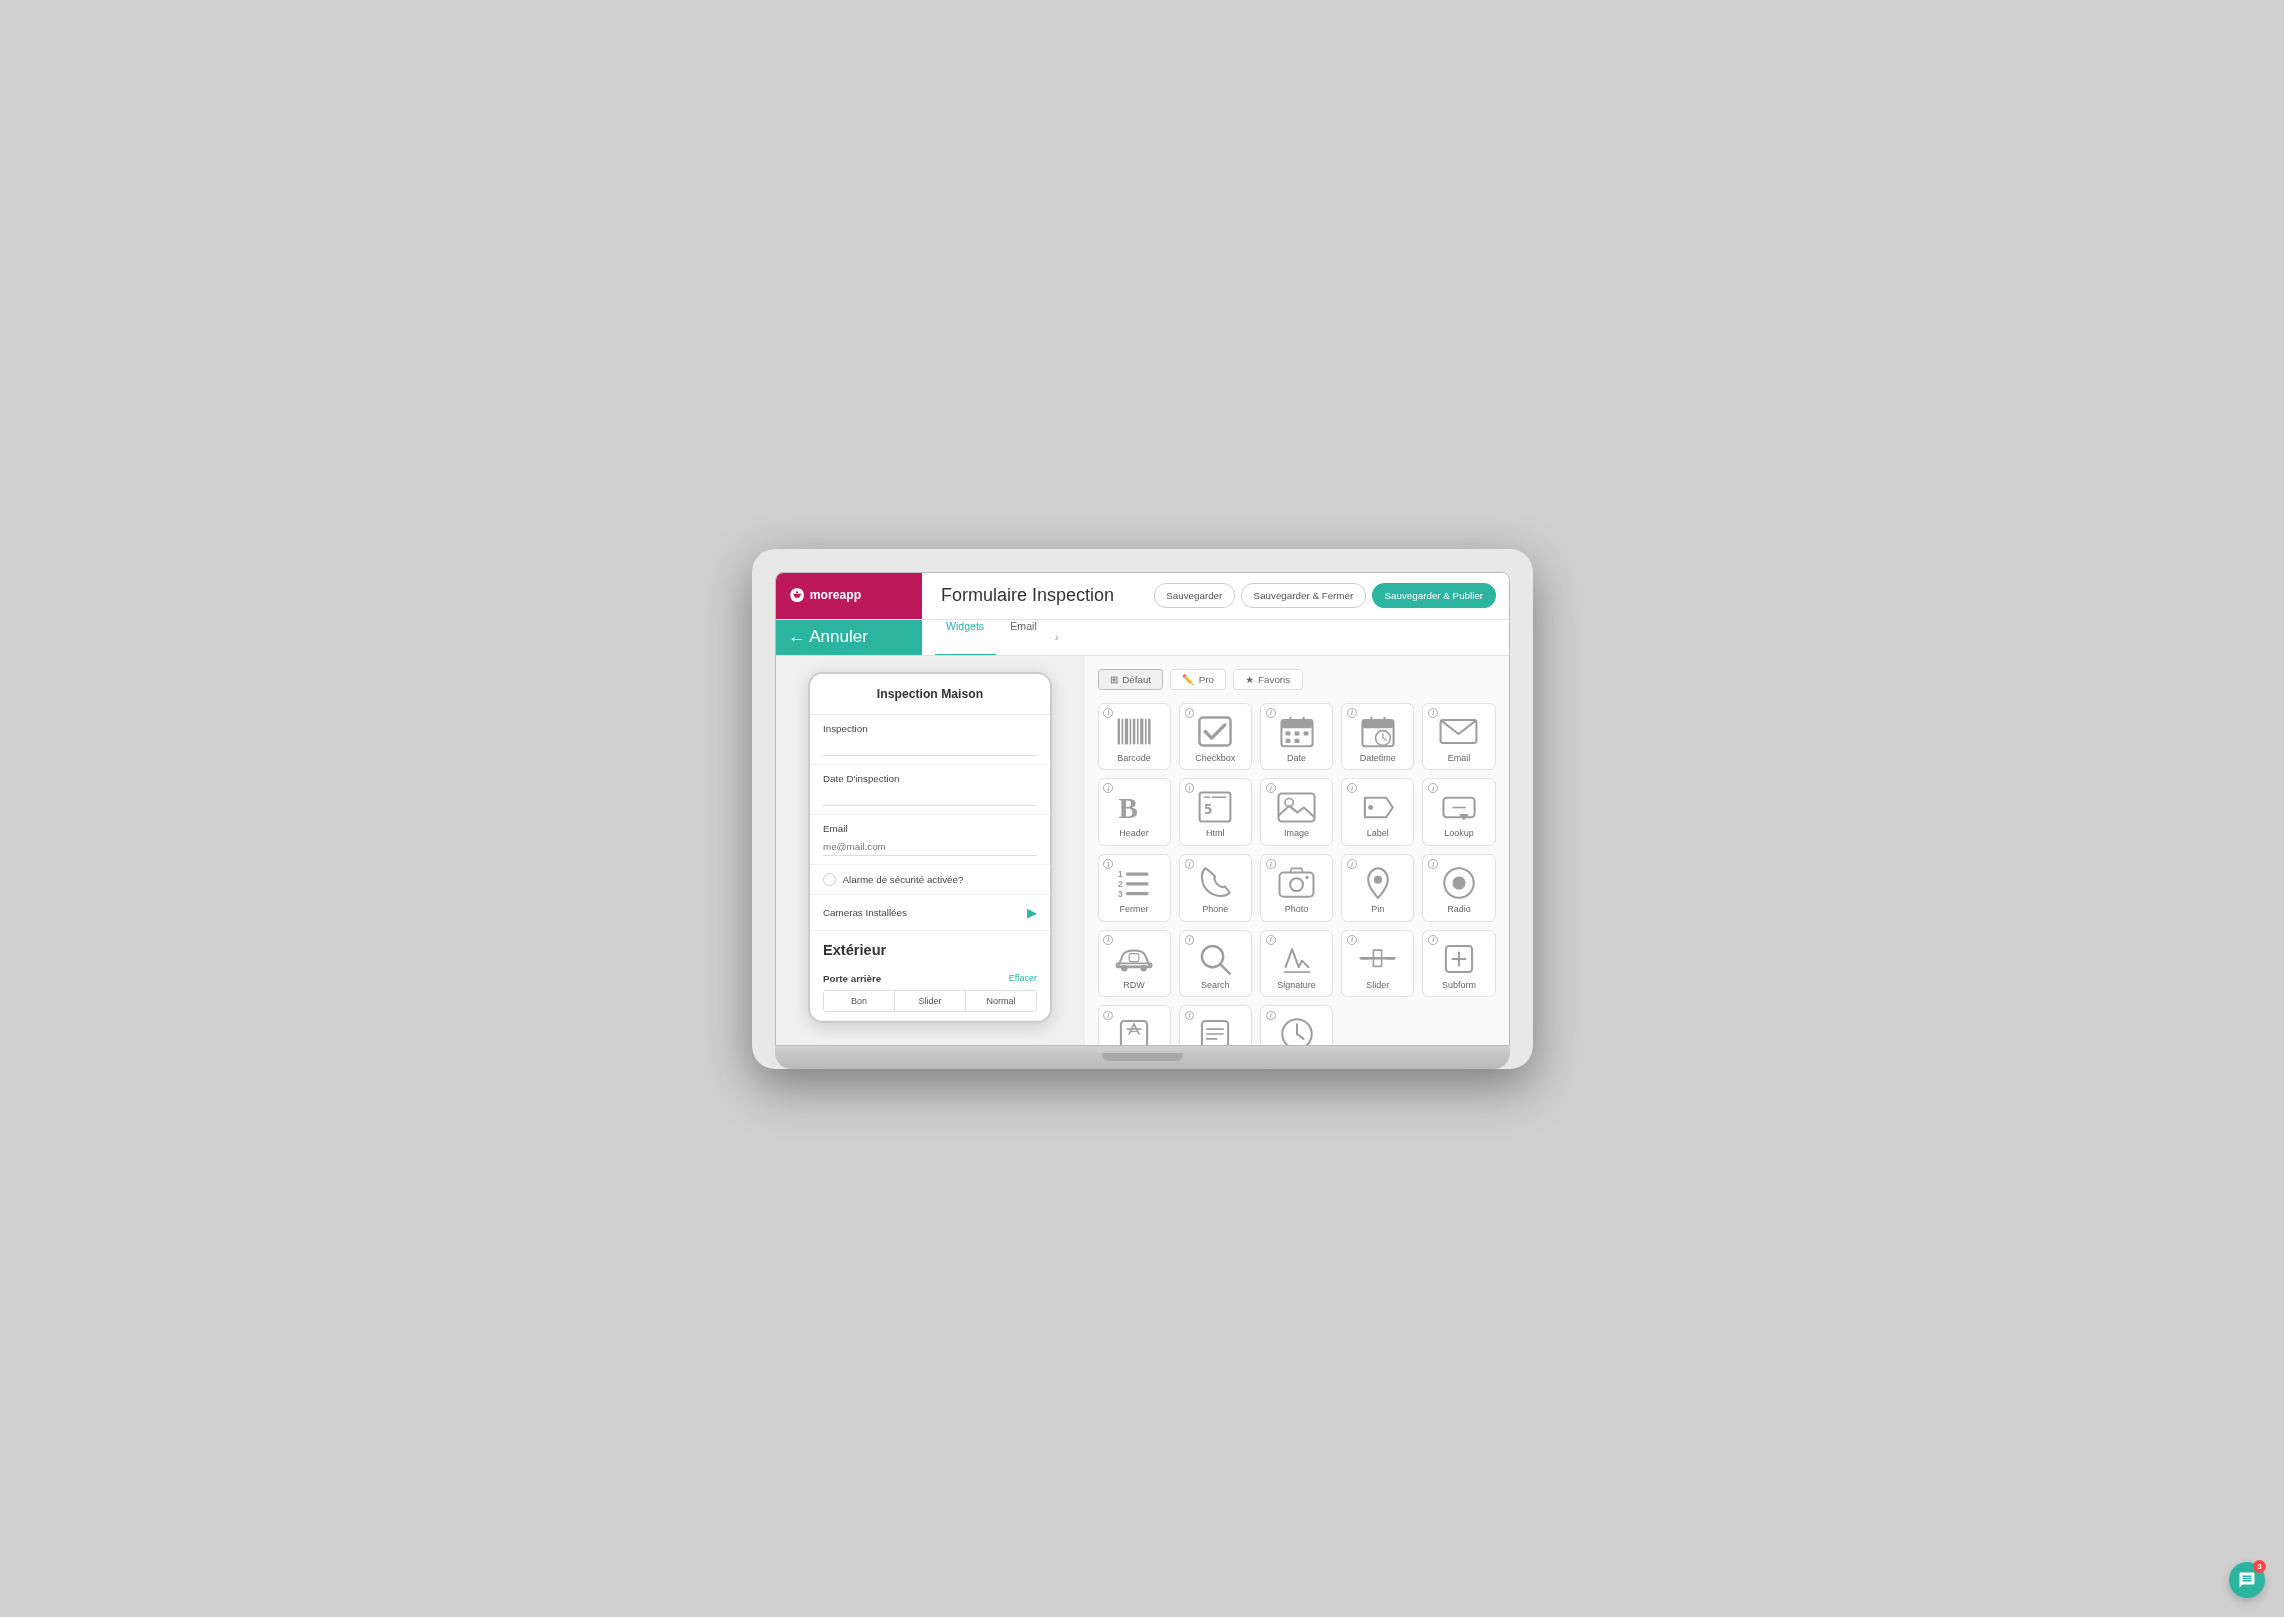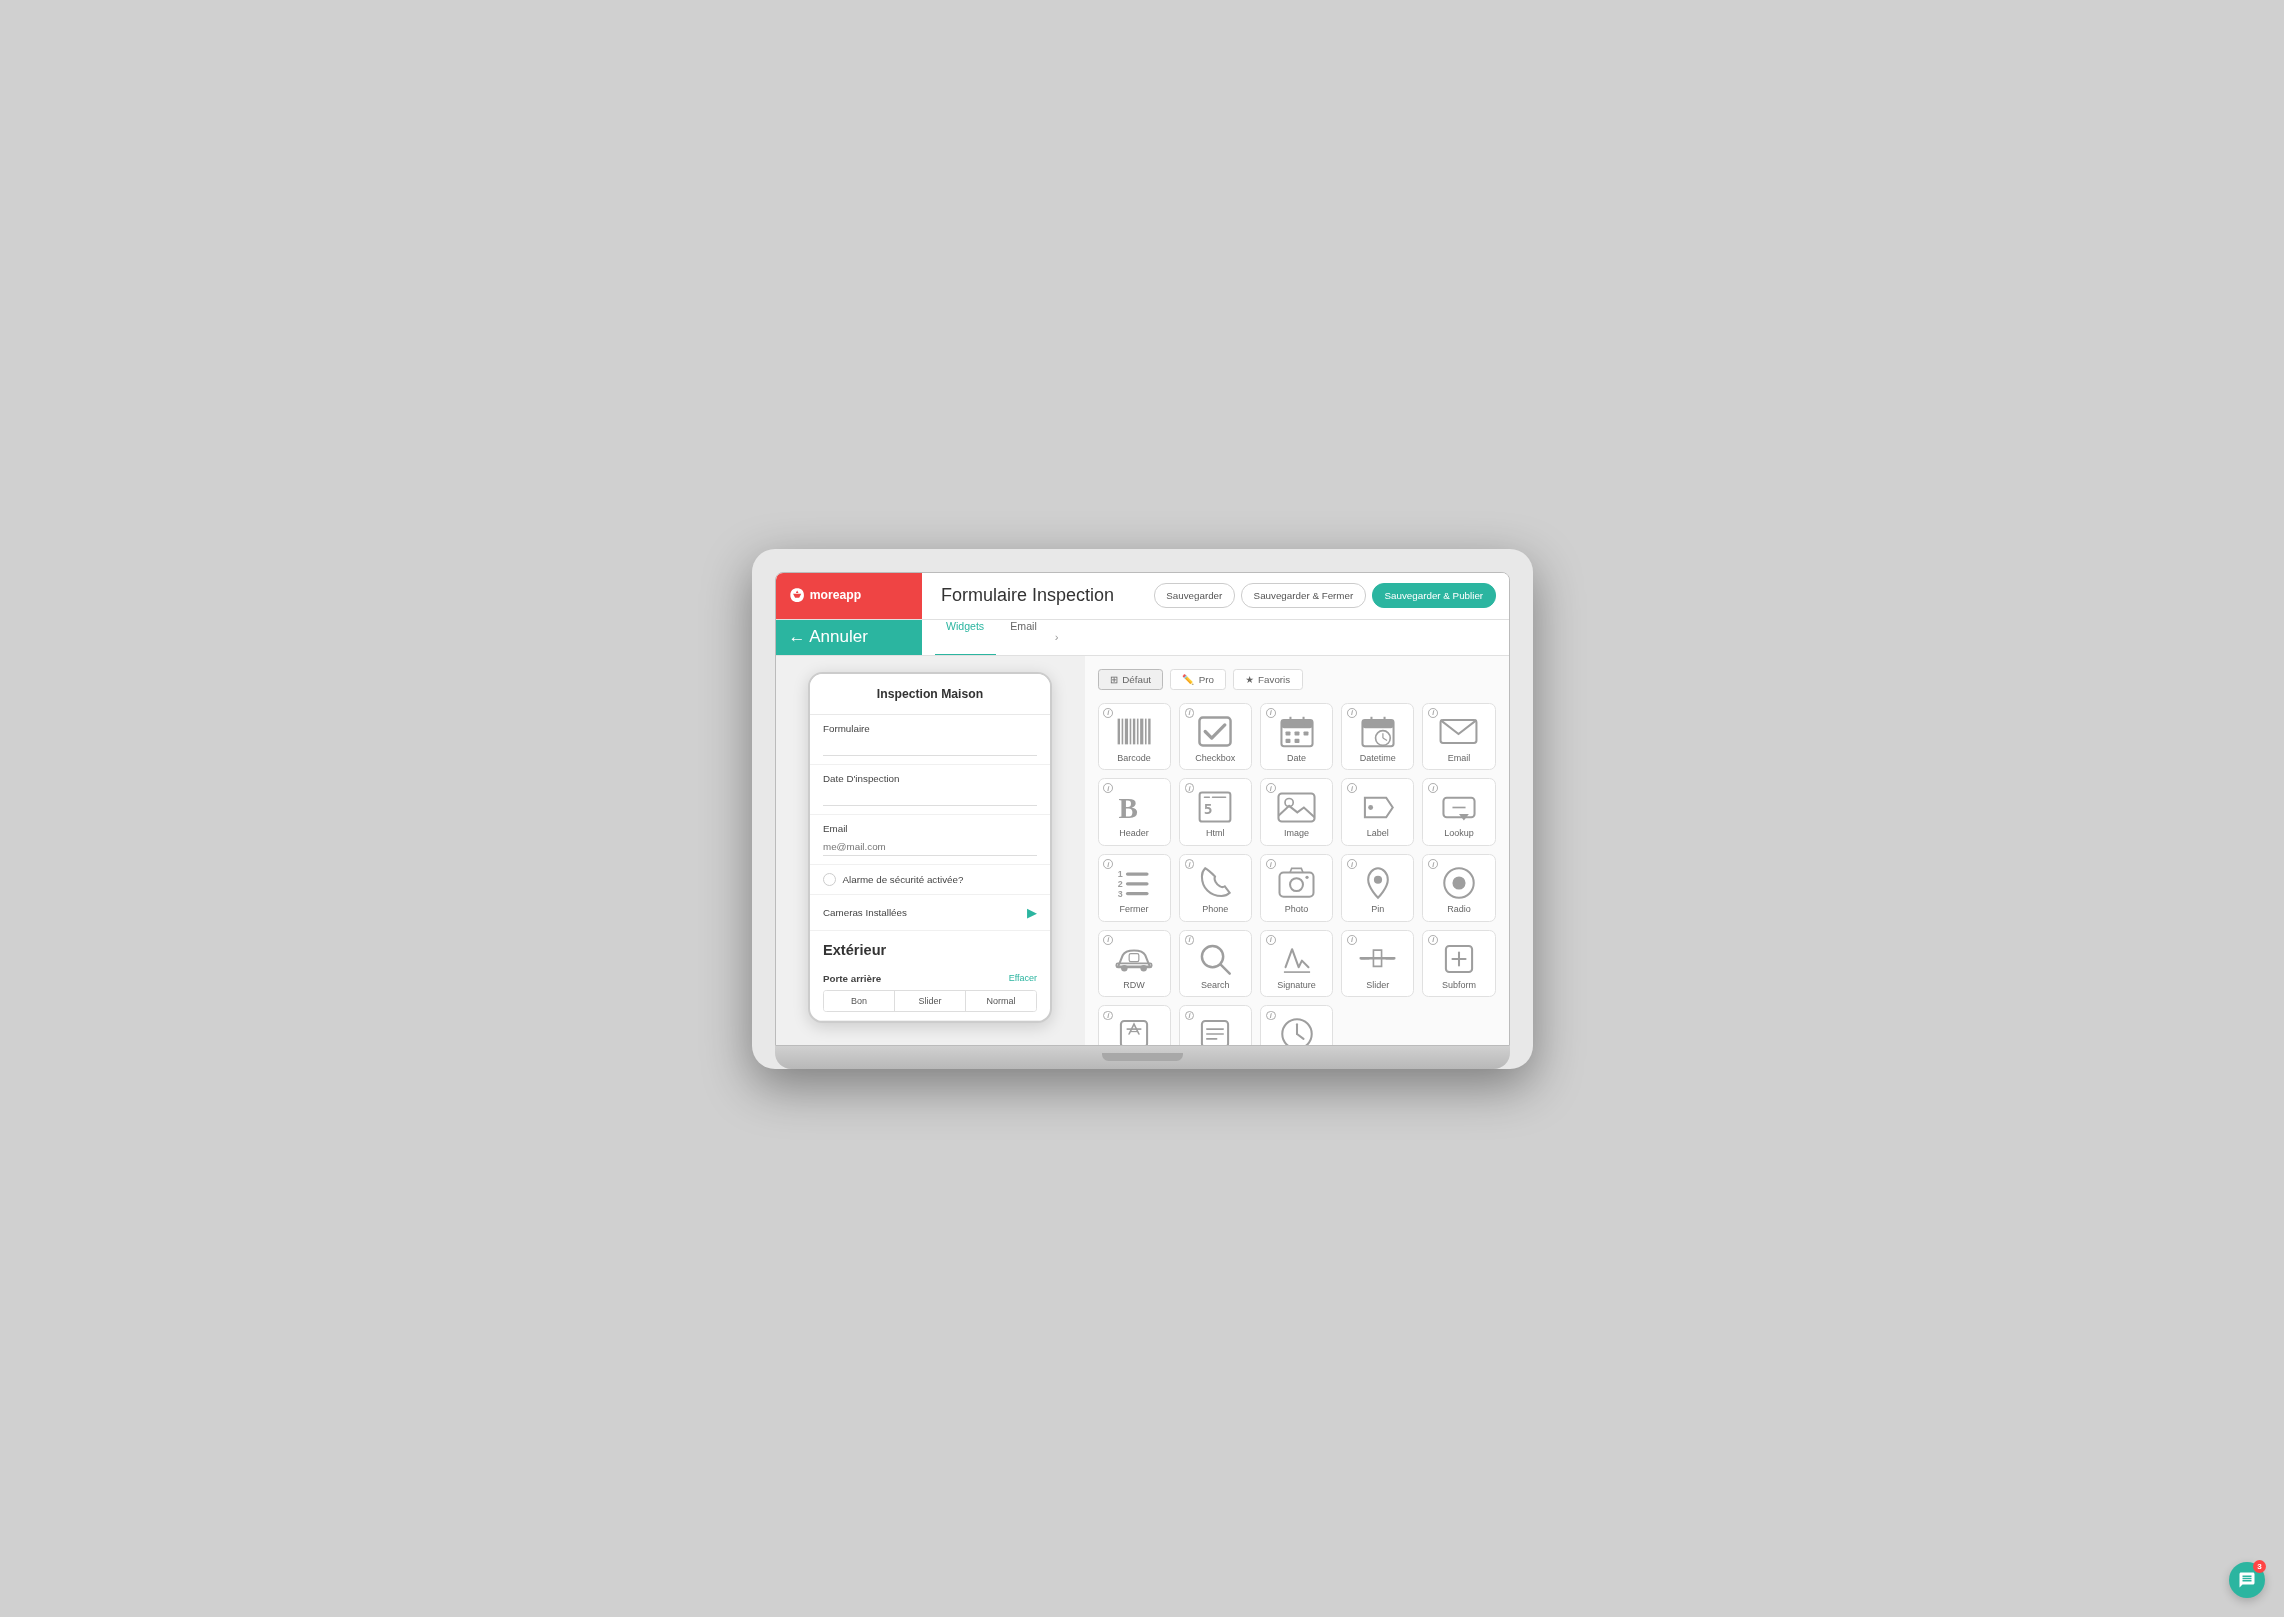--- a/index.html
+++ b/index.html
@@ -54,21 +54,21 @@
     .app-header {
       display: flex;
       align-items: center;
       background: #fff;
       border-bottom: 0.8px solid #e0e0e0;
       padding: 0;
       height: 47px;
     }
     .sidebar-brand {
       width: 146px;
-      background: #ef4444;
+      background: #be185d;
       height: 100%;
       display: flex;
       align-items: center;
       padding: 0 13px;
       flex-shrink: 0;
     }
     .brand-logo {
       display: flex;
       align-items: center;
       gap: 4.9px;
@@ -445,21 +445,21 @@
         </div>
       </div>
 
       <div class="app-main">
 
         <div class="preview-panel">
           <div class="phone-mock">
             <div class="phone-header">Inspection Maison</div>
 
             <div class="form-field">
-              <div class="form-field-label">Formulaire</div>
+              <div class="form-field-label">Inspection</div>
               <input class="form-field-input" type="text" style="">
             </div>
 
             <div class="form-field">
               <div class="form-field-label">Date D'inspection</div>
               <input class="form-field-input" type="text" style="">
             </div>
 
             <div class="form-field">
               <div class="form-field-label">Email</div>

